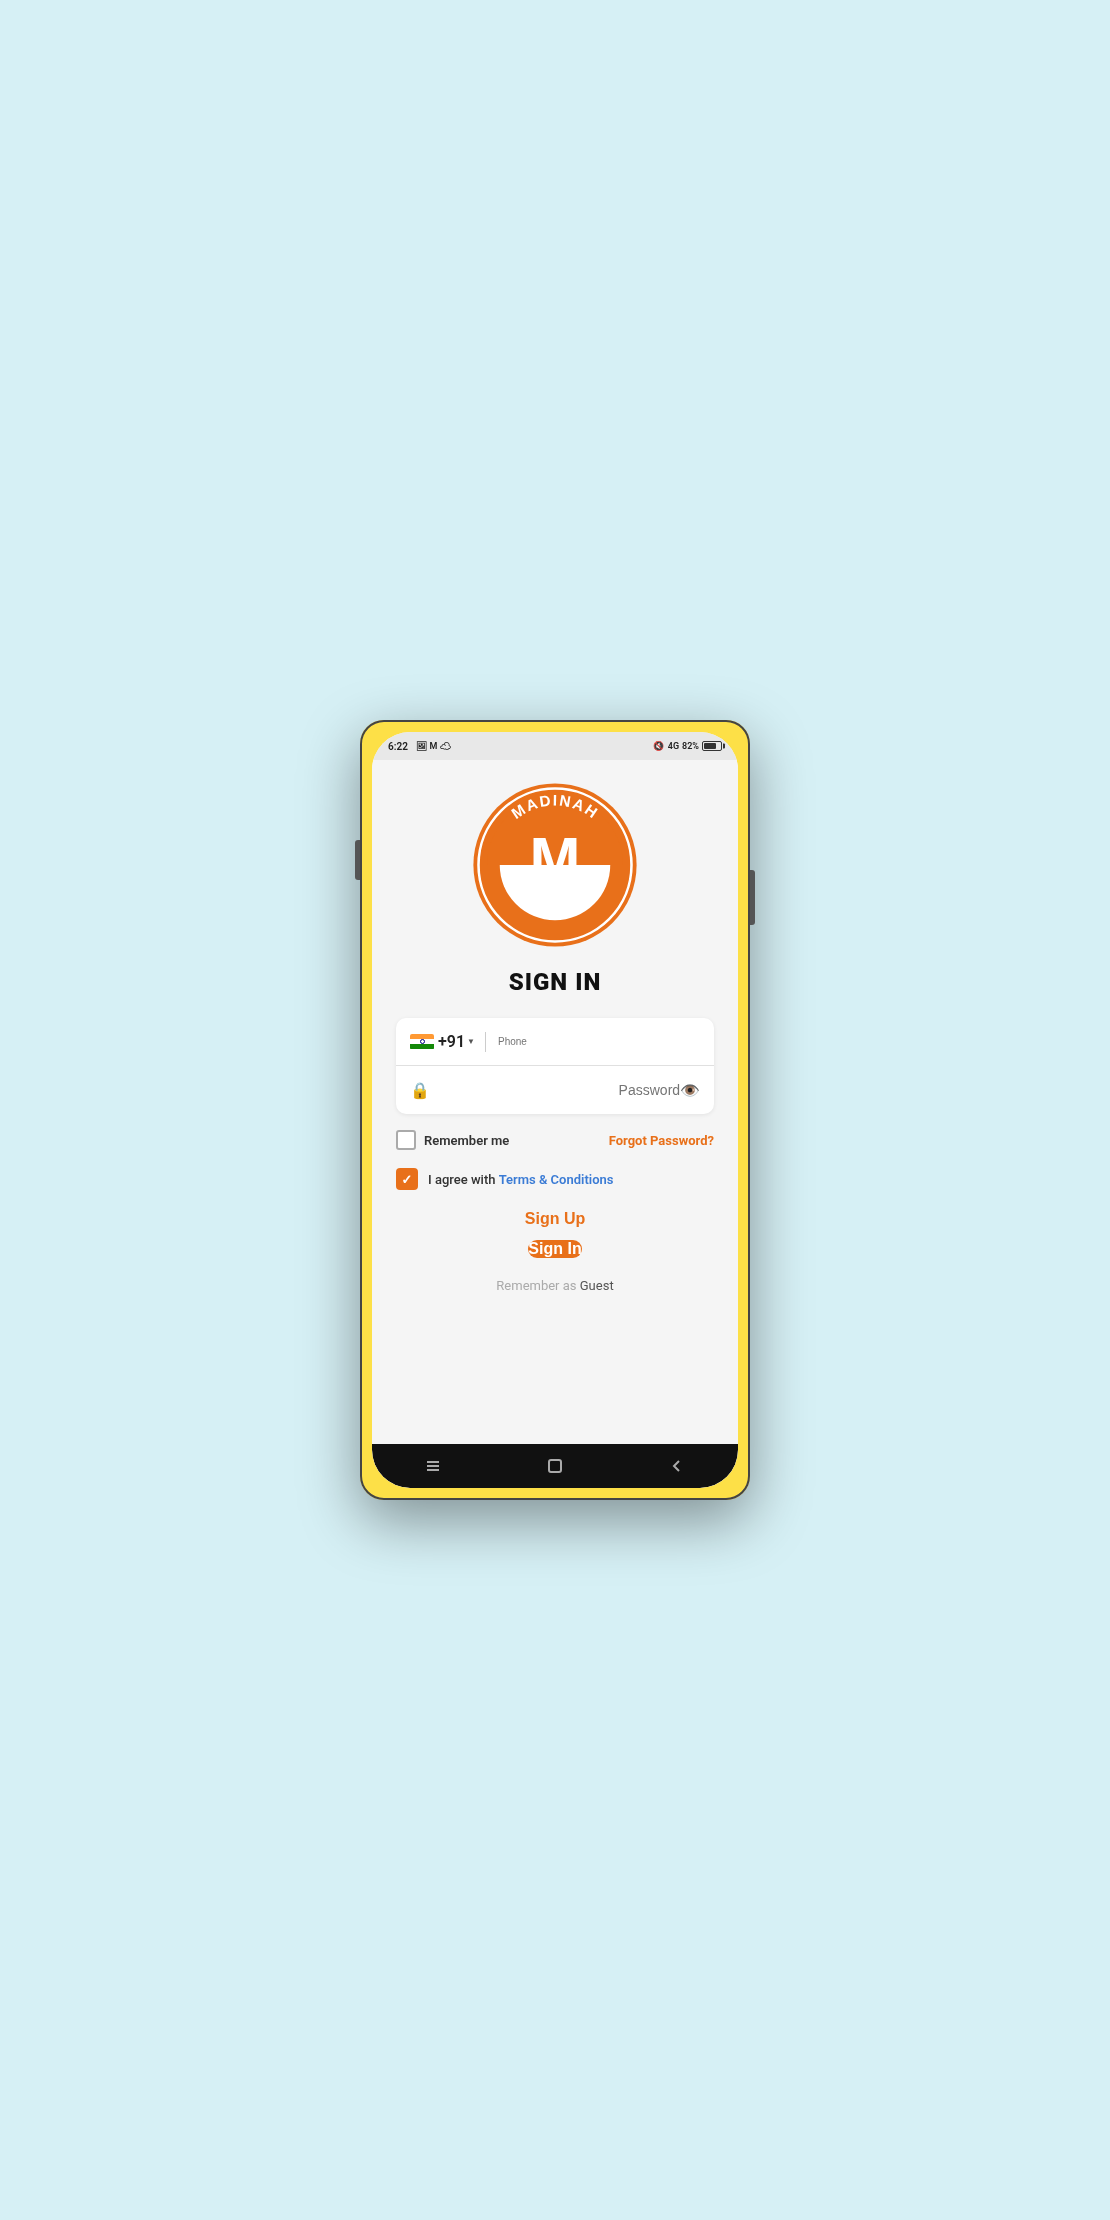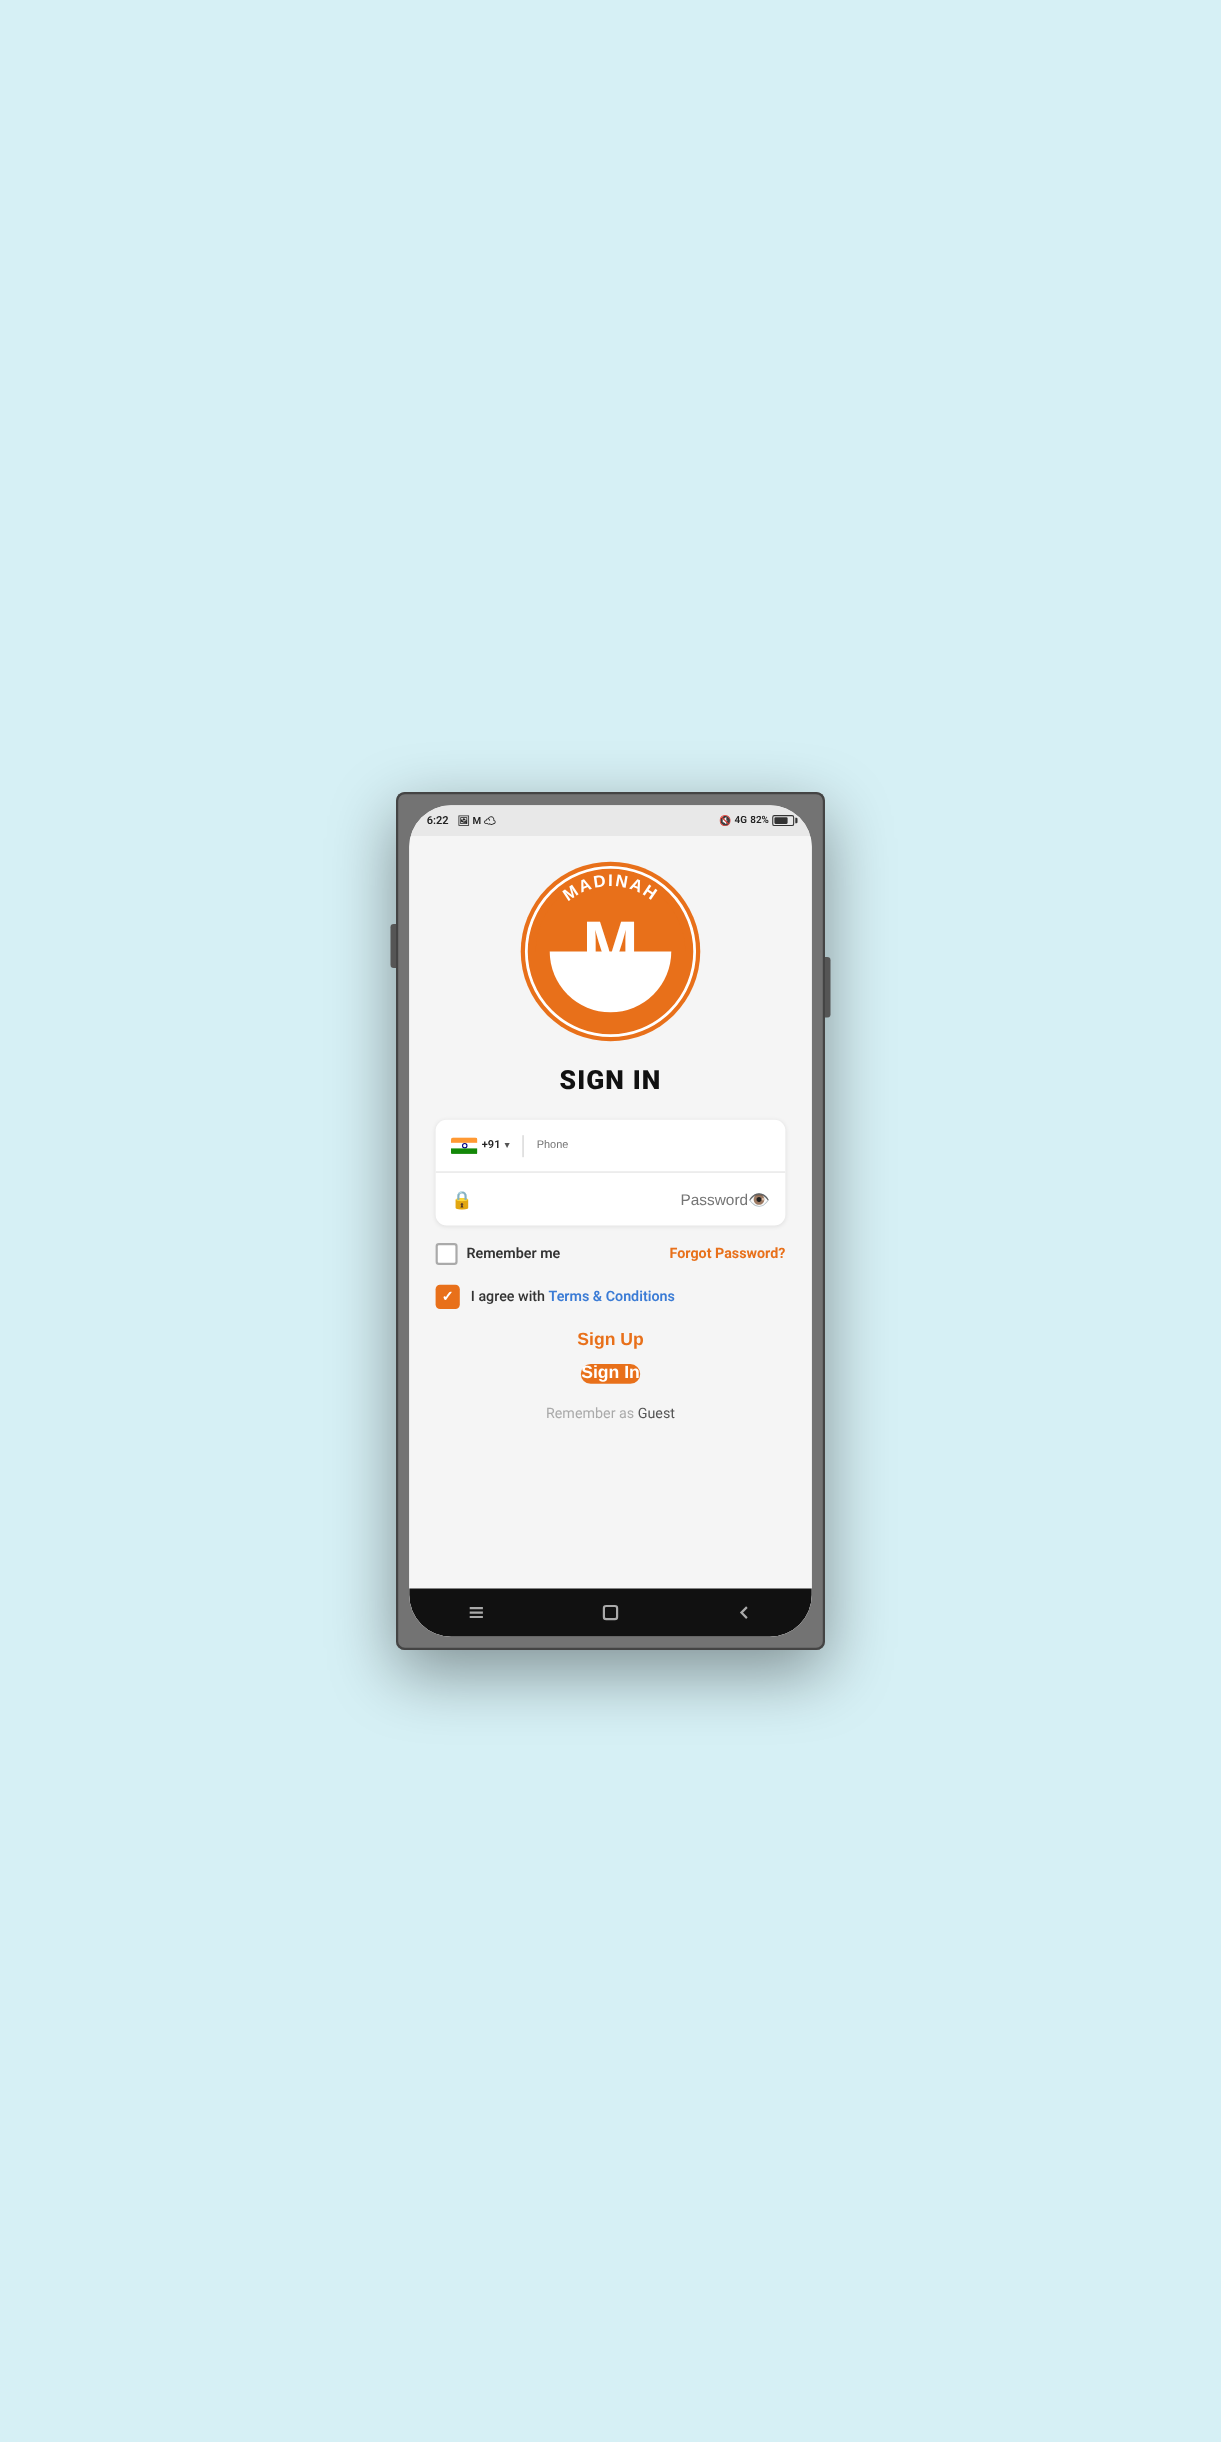--- a/index.html
+++ b/index.html
@@ -8,22 +8,22 @@
       display: flex;
       justify-content: center;
       align-items: center;
       min-height: 100vh;
       font-family: 'Roboto', Arial, sans-serif;
     }
 
     .phone-outer {
       width: 390px;
       height: 780px;
-      background: #737373;
-      border-radius: 8px;
+      background: #fde047;
+      border-radius: 24px;
       padding: 12px;
       box-shadow: 0 20px 60px rgba(0,0,0,0.4), inset 0 0 0 2px #444;
       position: relative;
     }
 
     .phone-inner {
       width: 100%;
       height: 100%;
       background: #f5f5f5;
       border-radius: 38px;
@@ -155,21 +155,21 @@
 
     .phone-row {
       display: flex;
       align-items: center;
       padding: 0 14px;
       height: 48px;
       border-bottom: 1px solid #e0e0e0;
     }
 
     .country-code {
-      font-size: 10px;
+      font-size: 16px;
       font-weight: 600;
       color: #222;
       margin-right: 2px;
     }
 
     .dropdown-arrow {
       font-size: 8px;
       color: #555;
       margin-right: 10px;
     }

